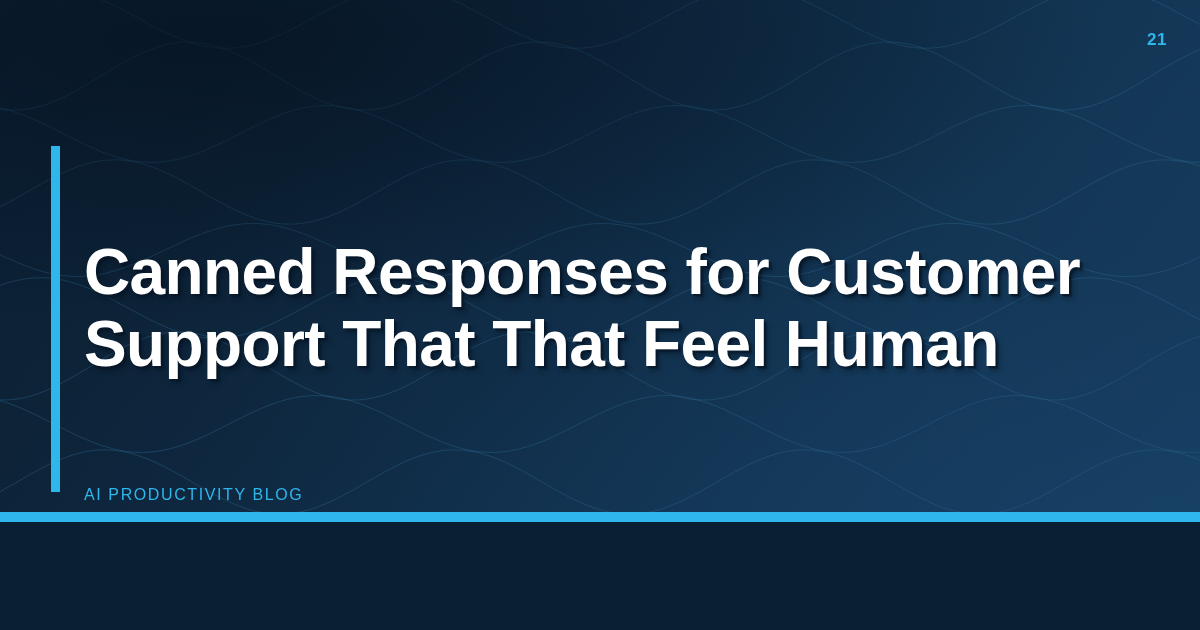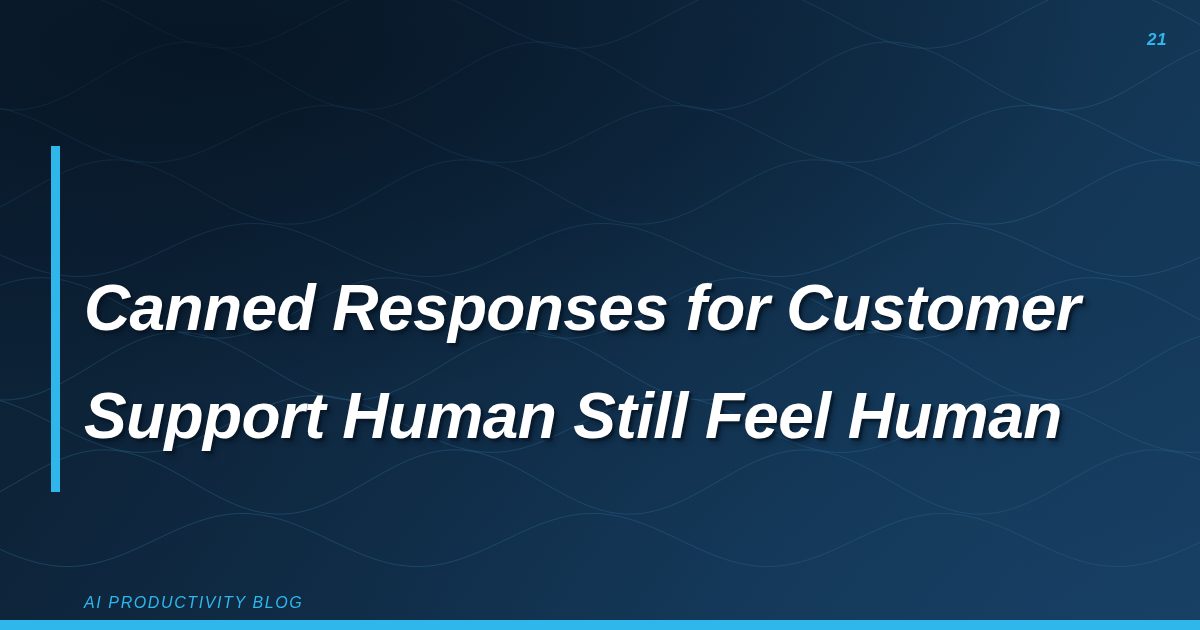--- a/index.html
+++ b/index.html
@@ -8,30 +8,29 @@
   html, body {
     width:1200px; height:630px;
     overflow:hidden;
     background:#0b1f33;
     font-family:"Liberation Sans", sans-serif;
   }
 
   #slide {
     position:relative;
     width:1200px;
-    height:630px;
+    height:522px;
     overflow:hidden;
     background:
       linear-gradient(125deg,
         #0c2035 0%,
         #0d2338 22%,
         #102d48 48%,
         #133655 72%,
         #163c5e 100%);
-    font-style: italic;
   }
 
   
   #wave-layer {
     position:absolute;
     inset:0;
     width:1200px;
     height:630px;
     pointer-events:none;
   }
@@ -86,21 +85,20 @@
     font-size:64px;
     font-weight:bold;
     line-height:72px;
     color:#ffffff;
     letter-spacing:-.6px;
     white-space:nowrap;
     text-shadow:
        2px 2px 0 rgba(8,22,38,.55),
        3px 3px 1px rgba(8,22,38,.42),
        4px 5px 5px rgba(6,18,32,.38);
-    margin-top: 36px;
   }
 
   
   #footer-label {
     position:absolute;
     left:84px;
     bottom:19px;
     font-size:16px;
     font-weight:normal;
     letter-spacing:1.6px;
@@ -140,20 +138,20 @@
   </svg>
 
   <div id="sheen"></div>
 
   <div id="page-number">21</div>
 
   <div id="accent-bar"></div>
 
   <div id="title-block">
     <span class="title-line">Canned Responses for Customer</span>
-    <span class="title-line">Support Human Still Feel Human</span>
+    <span class="title-line">Support That That Feel Human</span>
   </div>
 
   <div id="footer-label">AI PRODUCTIVITY BLOG</div>
 
   <div id="bottom-bar"></div>
 
 </div>
 
 </body></html>

